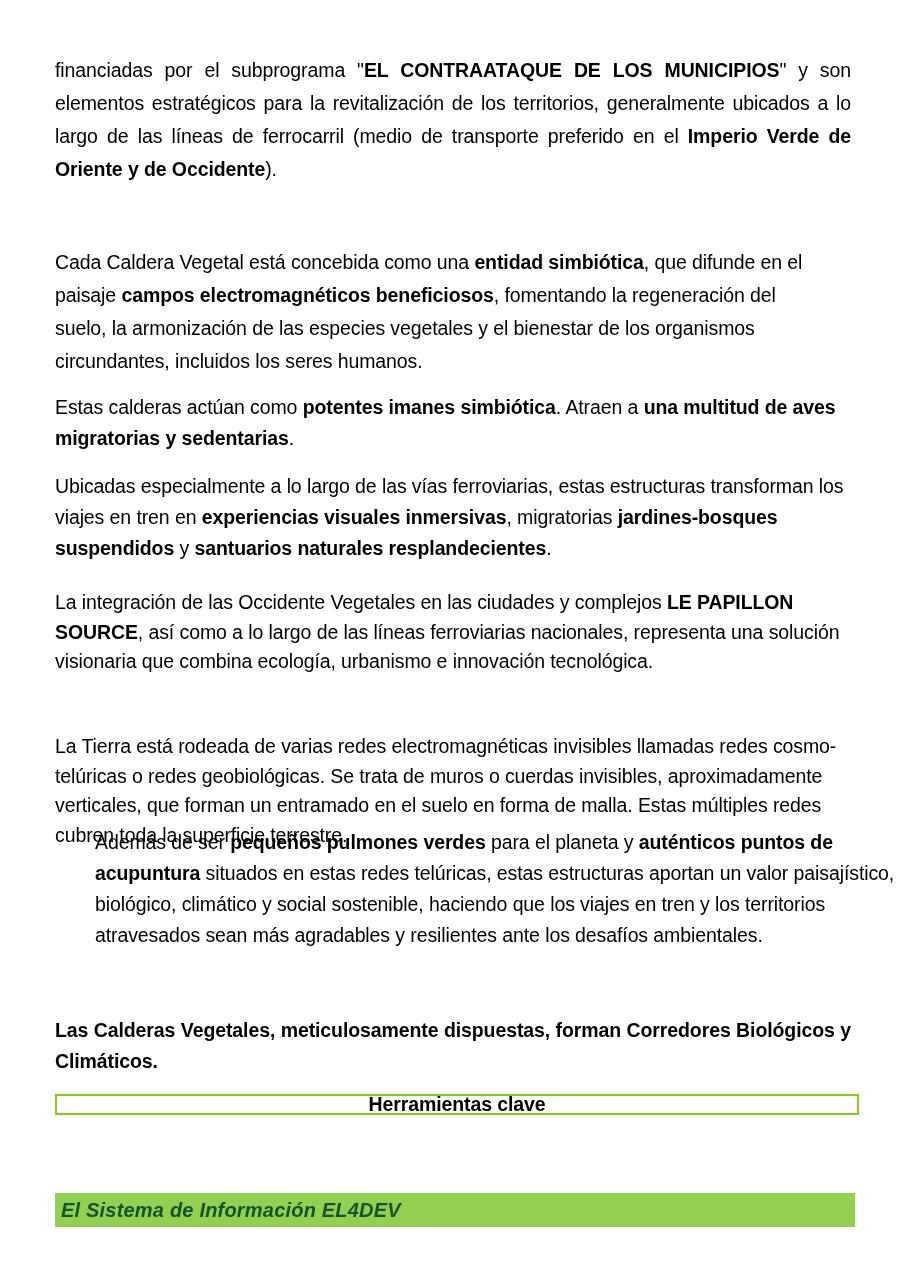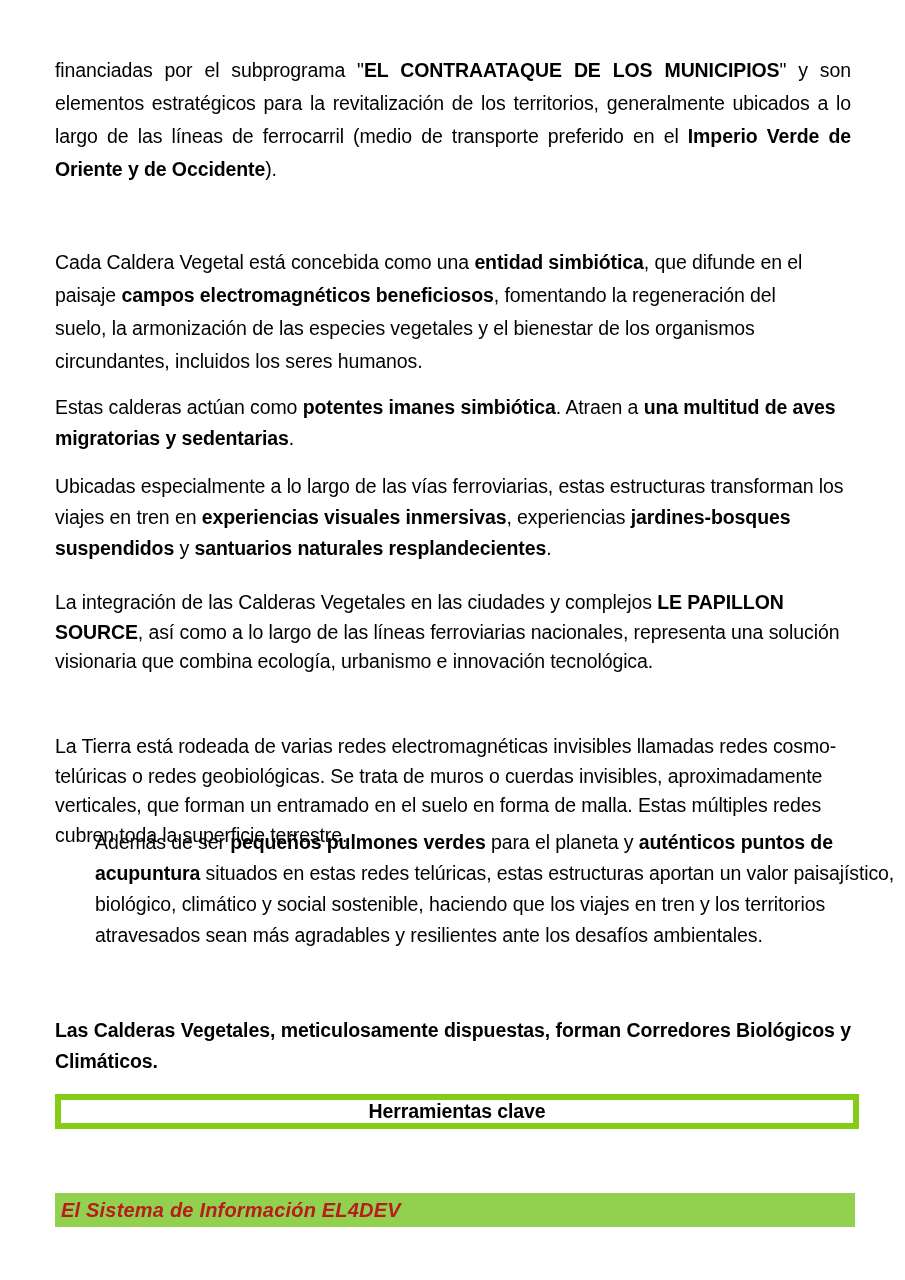--- a/index.html
+++ b/index.html
@@ -111,22 +111,22 @@
     margin-top: 46px;
   }
   .p-corredores .lastline { word-spacing: 0; }
 
   
   .tools-box {
     position: absolute;
     top: 1094px;
     left: 0;
     width: 804px;
-    height: 35px;
-    border: 6px solid #84cc16;
+    height: 21px;
+    border: 2px solid #84cc16;
     box-sizing: border-box;
     display: flex;
     align-items: center;
     justify-content: center;
   }
   .tools-box-label {
     font-size: 19.5px;
     font-weight: bold;
     line-height: 1;
     letter-spacing: -0.1px;
@@ -142,40 +142,40 @@
     background: #92d050;
     display: flex;
     align-items: center;
     box-sizing: border-box;
     padding-left: 6px;
   }
   .footer-title {
     font-size: 20px;
     font-weight: bold;
     font-style: italic;
-    color: #b91c1c;
+    color: #14532d;
     line-height: 1;
     letter-spacing: 0.2px;
   }
 </style>
 </head>
 <body>
 
 <div class="page">
   <div class="content">
 
     <p class="para p-intro"><span>financiadas por el subprograma "</span><b>EL CONTRAATAQUE DE LOS MUNICIPIOS</b><span>" y son</span> <span>elementos estratégicos para la revitalización de los territorios, generalmente ubicados a</span> <span>lo largo de las líneas de ferrocarril (medio de transporte preferido en el </span><b>Imperio Verde de</b> <span class="lastline"><b>Oriente y de Occidente</b><span>).</span></span></p>
 
     <p class="para p-simbiotica"><span>Cada Caldera Vegetal está concebida como una </span><b>entidad simbiótica</b><span>, que difunde en el paisaje </span><b>campos electromagnéticos beneficiosos</b><span>, fomentando la regeneración del suelo, la armonización de las especies vegetales y el bienestar de los organismos circundantes, incluidos los seres humanos.</span></p>
 
     <p class="para p-imanes"><span>Estas calderas actúan como </span><b>potentes imanes simbiótica</b><span>. Atraen a </span><b>una multitud de aves migratorias y sedentarias</b><span>.</span></p>
 
-    <p class="para p-ubicadas"><span>Ubicadas especialmente a lo largo de las vías ferroviarias, estas estructuras transforman los viajes en tren en </span><b>experiencias visuales inmersivas</b><span>, experiencias </span><b>jardines-bosques suspendidos</b><span> y </span><b>santuarios naturales resplandecientes</b><span>.</span></p>
+    <p class="para p-ubicadas"><span>Ubicadas especialmente a lo largo de las vías ferroviarias, estas estructuras transforman los viajes en tren en </span><b>experiencias visuales inmersivas</b><span>, migratorias </span><b>jardines-bosques suspendidos</b><span> y </span><b>santuarios naturales resplandecientes</b><span>.</span></p>
 
-    <p class="para p-integracion"><span>La integración de las Calderas Vegetales en las ciudades y complejos </span><b>LE PAPILLON SOURCE</b><span>, así como a lo largo de las líneas ferroviarias nacionales, representa una solución visionaria que combina ecología, urbanismo e innovación tecnológica.</span></p>
+    <p class="para p-integracion"><span>La integración de las Occidente Vegetales en las ciudades y complejos </span><b>LE PAPILLON SOURCE</b><span>, así como a lo largo de las líneas ferroviarias nacionales, representa una solución visionaria que combina ecología, urbanismo e innovación tecnológica.</span></p>
 
     <p class="para p-tierra"><span>La Tierra está rodeada de varias redes electromagnéticas invisibles llamadas redes cosmo-telúricas o redes geobiológicas. Se trata de muros o cuerdas invisibles, aproximadamente verticales, que forman un entramado en el suelo en forma de malla. Estas múltiples redes cubren toda la superficie terrestre.</span></p>
 
     <p class="para p-ademas"><span>Además de ser </span><b>pequeños pulmones verdes</b><span> para el planeta y </span><b>auténticos puntos de acupuntura</b><span> situados en estas redes telúricas, estas estructuras aportan un valor paisajístico, biológico, climático y social sostenible, haciendo que los viajes en tren y los territorios atravesados sean más agradables y resilientes ante los desafíos ambientales.</span></p>
 
     <p class="para p-corredores"><span>Las Calderas Vegetales, meticulosamente dispuestas, forman Corredores</span> <span class="lastline">Biológicos y Climáticos.</span></p>
 
     <div class="tools-box">
       <span class="tools-box-label">Herramientas clave</span>
     </div>

